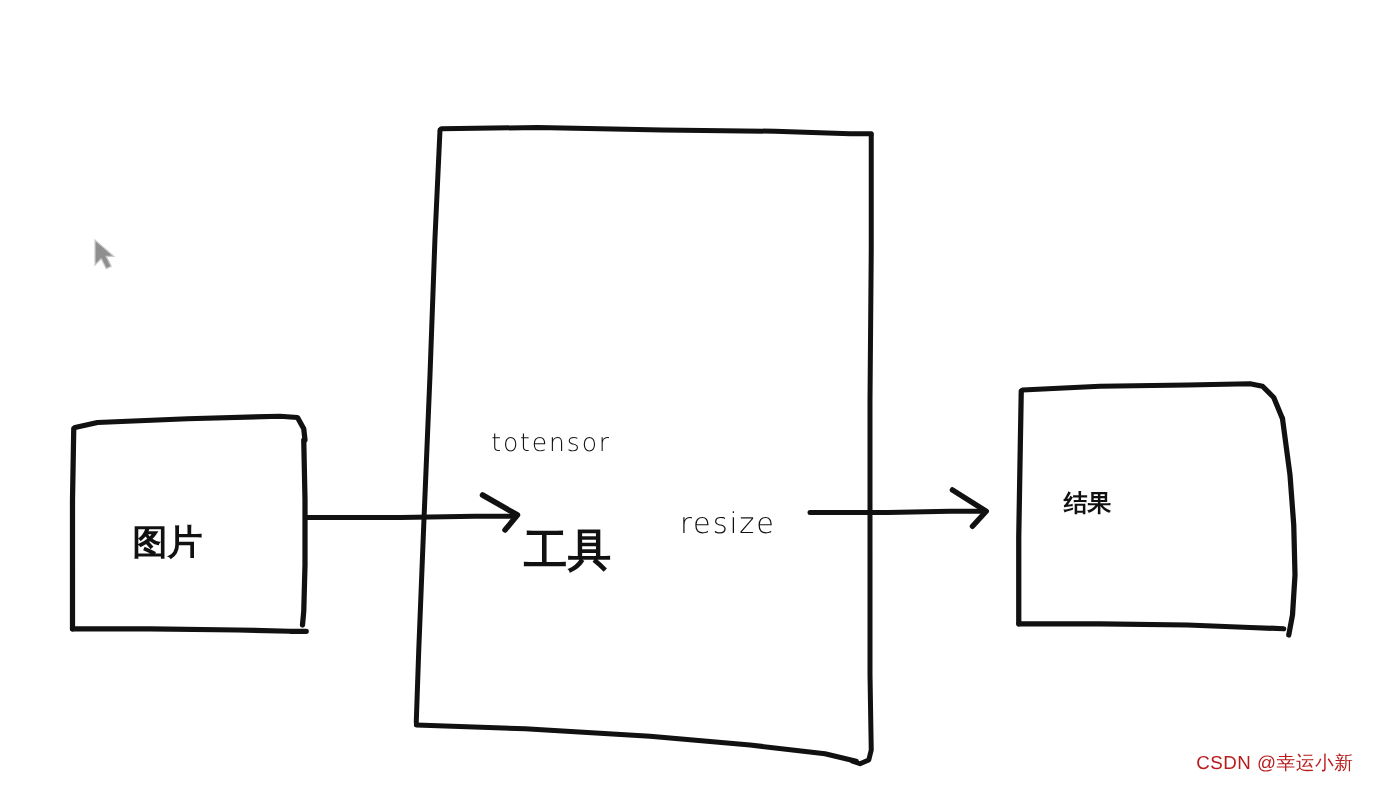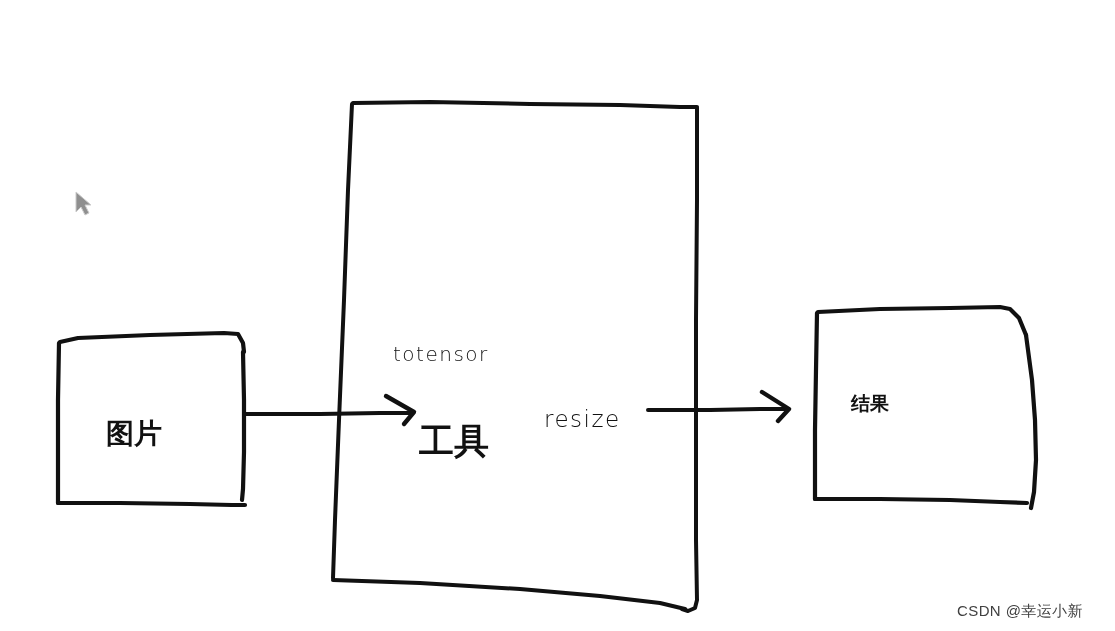--- a/index.html
+++ b/index.html
@@ -90,21 +90,21 @@
   #label-result {
     left: 851px;
     top: 394px;
     font-size: 19px;
   }
 
   #watermark {
     left: 957px;
     top: 603px;
     font-size: 15px;
-    color: #404040;
+    color: #b91c1c;
     font-family: "Liberation Sans", sans-serif;
     letter-spacing: 0.4px;
   }
 
   #cursor {
     position: absolute;
     left: 66px;
     top: 186px;
     width: 34px;
     height: 34px;

